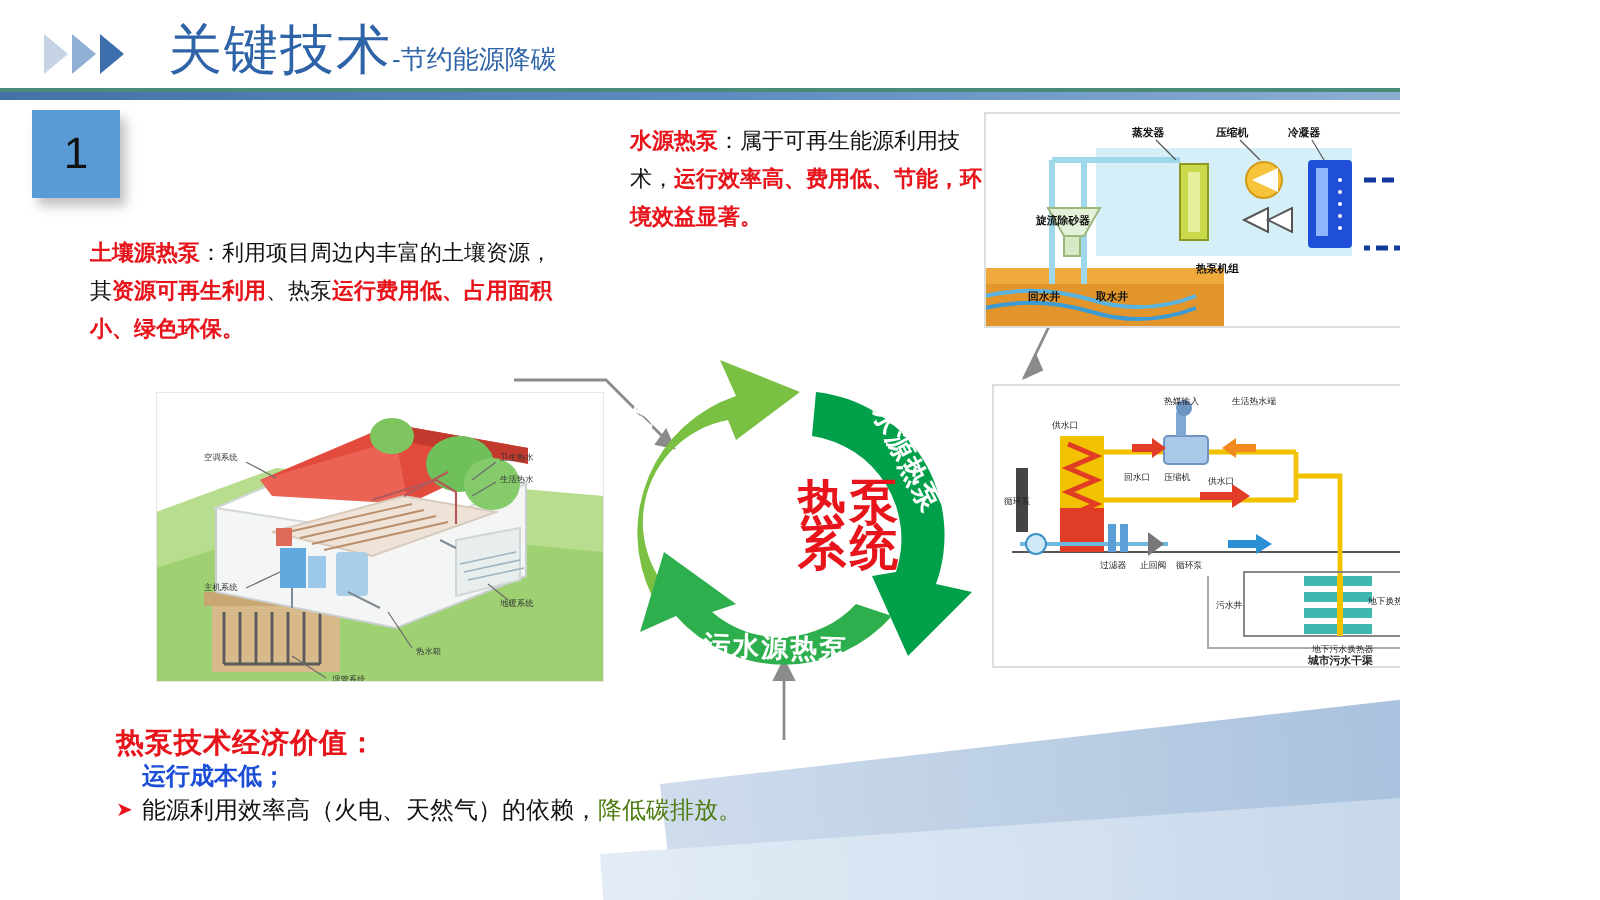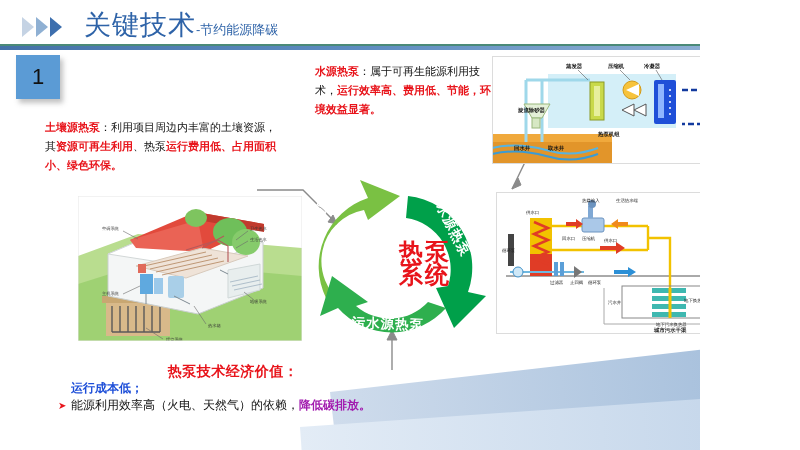--- a/index.html
+++ b/index.html
@@ -32,22 +32,22 @@
   
   .tb{position:absolute;font-size:11px;line-height:19px;color:#111;}
   .tb b{color:#e8141b;font-weight:bold;}
   .tb .rd{color:#e8141b;font-weight:bold;}
 
   #txt-soil{left:45px;top:118px;width:240px;}
   #txt-water{left:315px;top:62px;width:180px;}
   #txt-sewage{left:400px;top:350px;width:390px;}
 
   #txt-value{position:absolute;left:58px;top:363px;width:350px;font-size:12px;line-height:17px;color:#111;}
-  #txt-value .ttl{color:#e8141b;font-weight:bold;font-size:14px;letter-spacing:.5px;text-align:center;}
-  #txt-value .rd{color:#a21caf;font-weight:bold;margin-top:32px;}
+  #txt-value .ttl{color:#e8141b;font-weight:bold;font-size:14px;letter-spacing:.5px;}
+  #txt-value .rd{color:#4d7c0f;font-weight:normal;margin-top:32px;}
   #txt-value .li{position:relative;padding-left:13px;}
   #txt-value .li:before{content:"\27A4";position:absolute;left:0;top:0;color:#e8141b;font-size:10px;}
   #txt-value .sub{padding-left:13px;color:#1d4ed8;font-weight:bold;}
 
   
   .conn{position:absolute;stroke:#8b8b8b;fill:none;}
 
   
   #cycle{position:absolute;left:296px;top:176px;width:210px;height:175px;}
   .cy-center{position:absolute;left:55px;top:52px;width:100px;height:70px;

